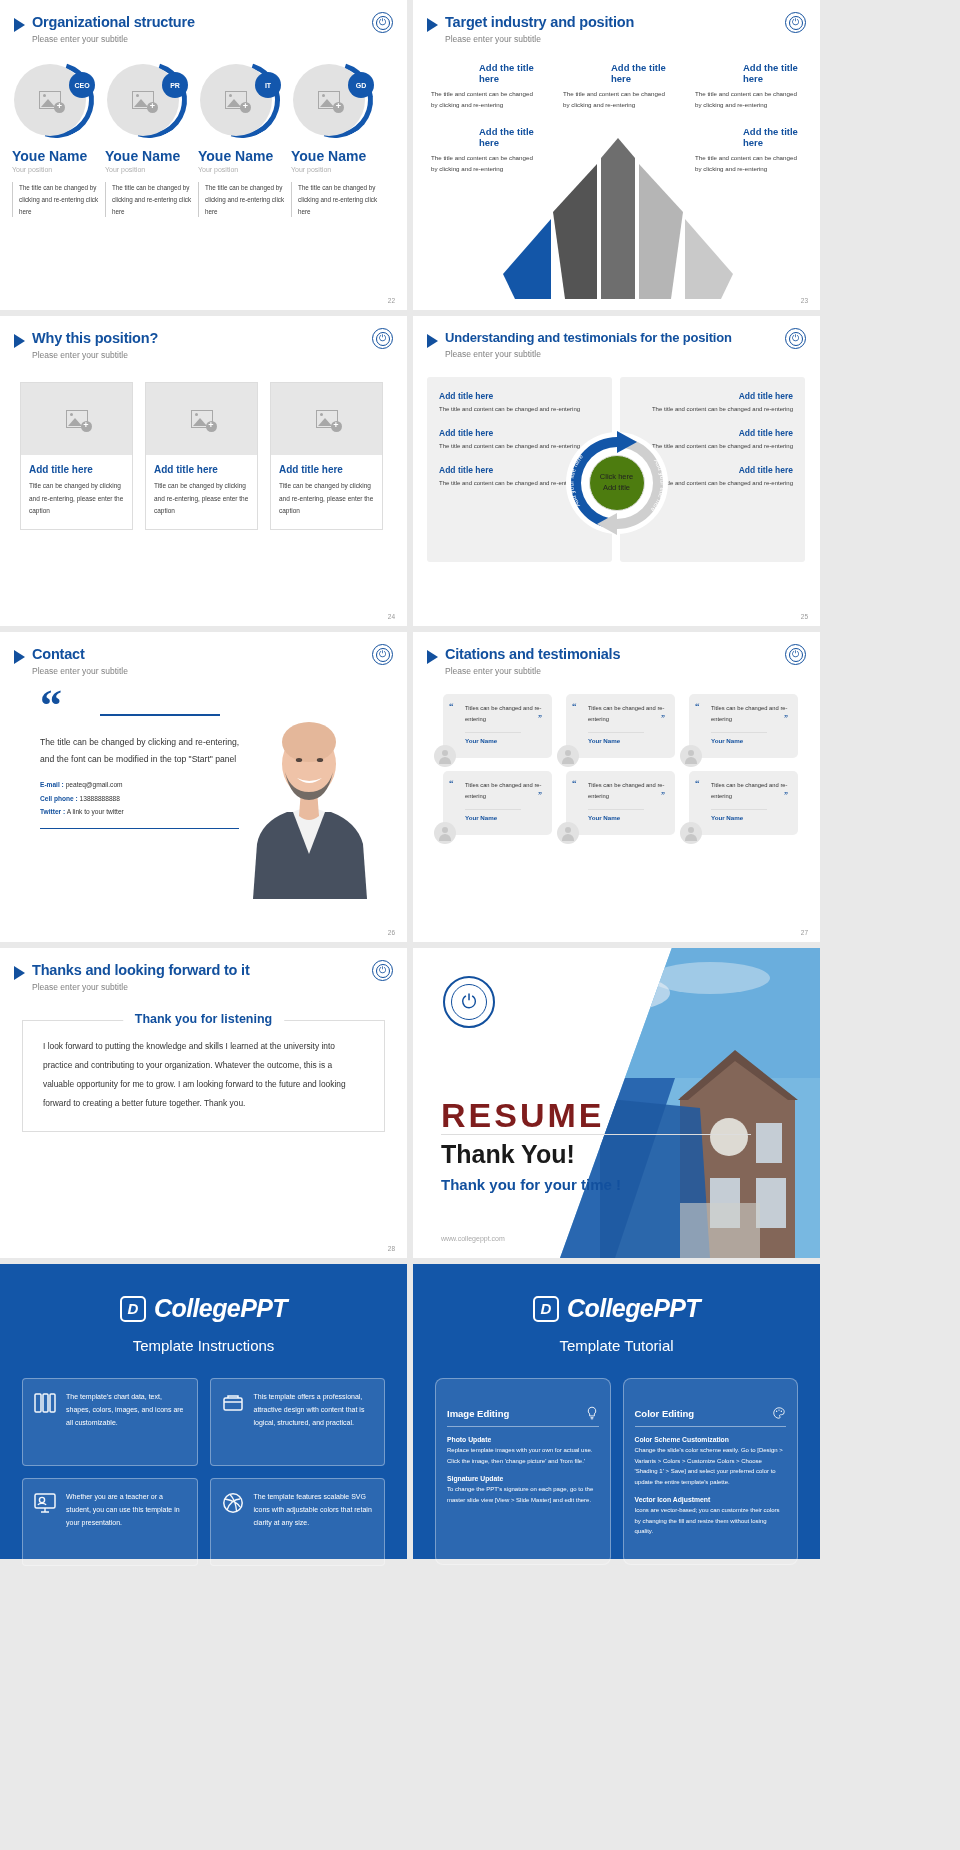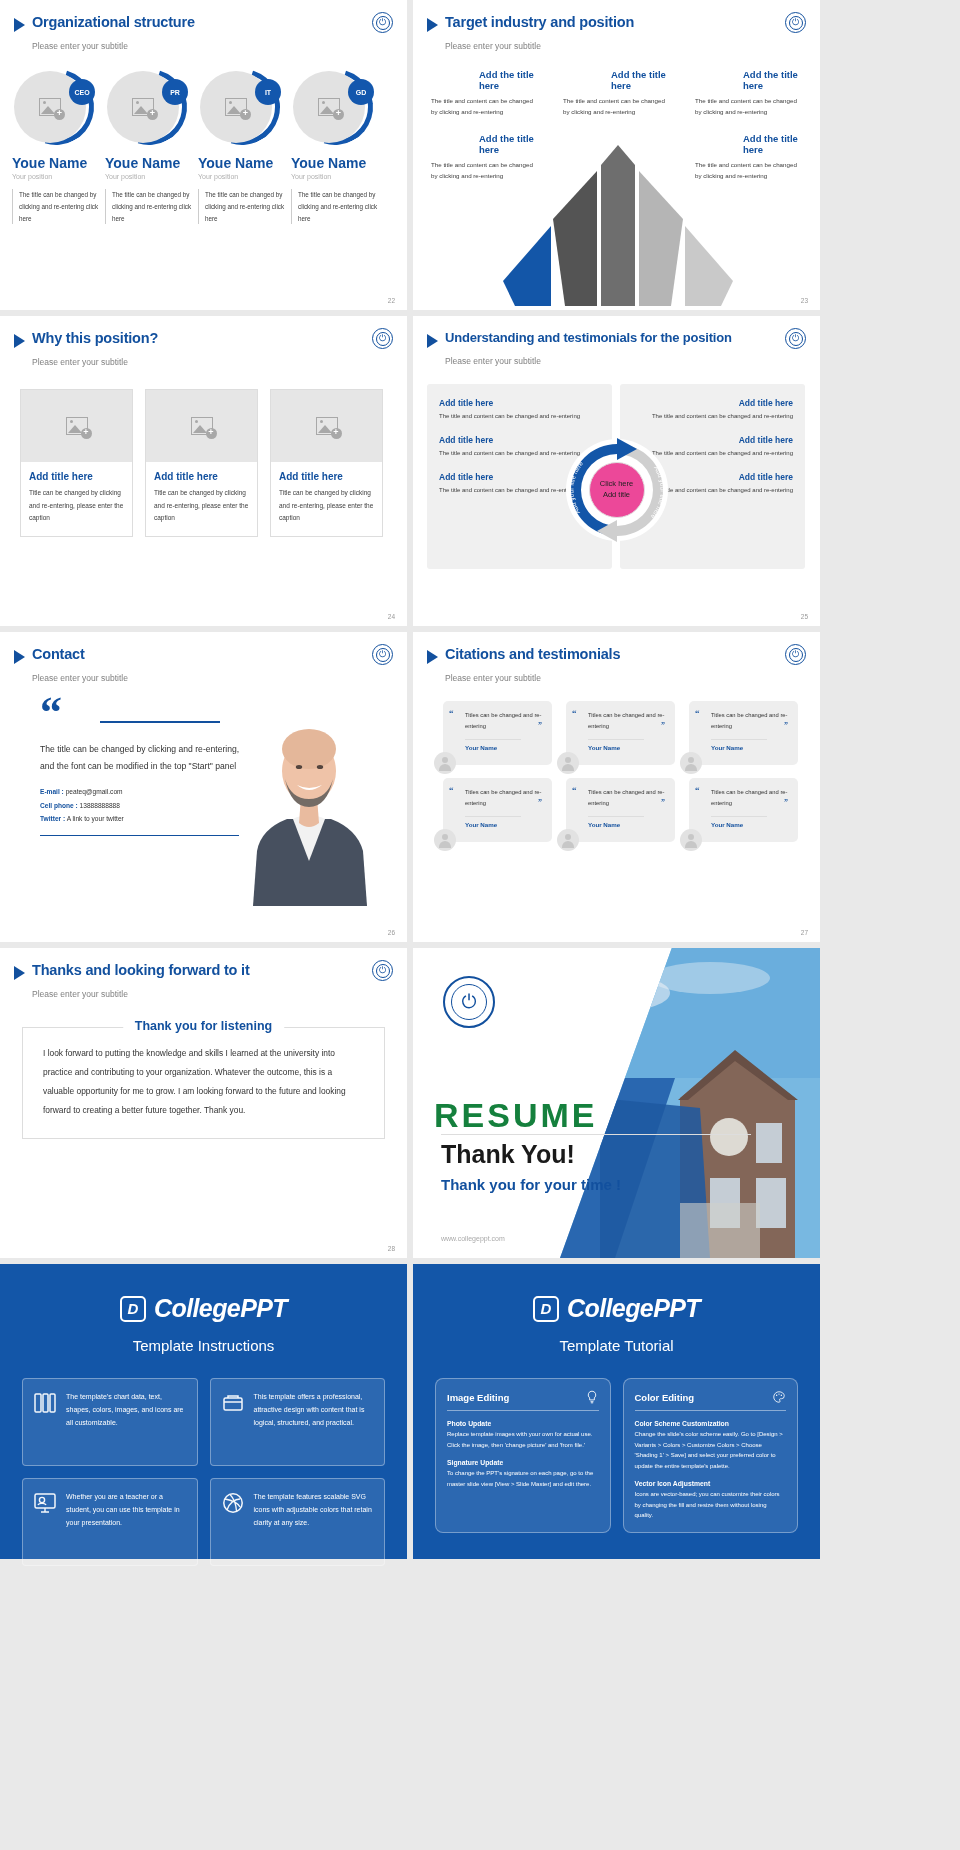--- a/index.html
+++ b/index.html
@@ -30,21 +30,21 @@
   .tri {
     width: 0; height: 0;
     border-left: 11px solid #12509e;
     border-top: 7px solid transparent;
     border-bottom: 7px solid transparent;
     margin-top: 4px;
     flex: 0 0 auto;
   }
   .htxt h1 { font-size: 14.5px; color: #12509e; font-weight: bold; letter-spacing: -0.2px; line-height: 1.2;}
   .htxt h1.sm { font-size: 13px; }
-  .htxt p { font-size: 8.5px; color: #808080; margin-top: 10px; }
+  .htxt p { font-size: 8.5px; color: #808080; margin-top: 3px; }
   .logo {
     position: absolute; top: 12px; right: 14px;
     width: 21px; height: 21px; border-radius: 50%;
     border: 1.6px solid #12509e;
     display: flex; align-items: center; justify-content: center;
   }
   .logo .inner {
     width: 14px; height: 14px; border-radius: 50%;
     border: 1px solid #12509e; display:flex;align-items:center;justify-content:center;
     font-size: 9px; color:#12509e; line-height:1;
@@ -99,21 +99,21 @@
   
   .und { display:flex; gap:8px; padding:18px 14px 0 14px; position:relative; }
   .upanel { background:#f0f0f0; border-radius:3px; width:185px; padding:14px 12px; height:185px; }
   .ublock { margin-bottom:14px; }
   .ublock h4 { color:#12509e; font-weight:bold; font-size:8.5px; }
   .ublock p { font-size:6px; color:#3c3c3c; line-height:1.7; margin-top:3px; }
   .ublock.r { text-align:right; }
   .cyc { position:absolute; left:50%; top:72px; transform:translateX(-50%); width:104px; height:104px; }
   .cyc-center {
     position:absolute; left:24px; top:24px; width:56px;height:56px;border-radius:50%;
-    background:#ec4899; border:1px solid #e0e0e0;
+    background:#4d7c0f; border:1px solid #e0e0e0;
     display:flex;flex-direction:column;align-items:center;justify-content:center;
     font-size:7.5px; color:#222; line-height:1.45;
   }
 
   
   .contact-body { position:relative; padding: 16px 0 0 40px; height:250px; }
   .qmark { color:#12509e; font-size:44px; font-weight:bold; line-height:28px; font-family:"Liberation Serif", serif; }
   .qline { position:absolute; left:100px; top:38px; width:120px; height:1.4px; background:#12509e; }
   .ctxt { font-size:8.6px; color:#333; line-height:1.9; margin-top:14px; width:205px; }
   .cinfo { margin-top:11px; font-size:6.6px; line-height:2.05; }
@@ -145,22 +145,22 @@
   .thank-p { font-size:8.4px; color:#333; line-height:2.25; }
 
   
   .resume { position:relative; width:407px; height:310px; background:#fff; overflow:hidden; }
   .rphoto { position:absolute; right:0; top:0; width:260px; height:310px;
             clip-path: polygon(43% 0, 100% 0, 100% 100%, 0 100%); }
   .rlogo { position:absolute; left:30px; top:28px; width:52px;height:52px;border-radius:50%;
            border:2px solid #12509e; display:flex;align-items:center;justify-content:center; }
   .rlogo .i { width:36px;height:36px;border-radius:50%;border:1.3px solid #12509e;
               display:flex;align-items:center;justify-content:center; color:#12509e; font-size:19px; }
-  .rword { position:absolute; left:21px; top:148px; font-size:34px; font-weight:bold;
-           color:#15803d; letter-spacing:3px; }
+  .rword { position:absolute; left:28px; top:148px; font-size:34px; font-weight:bold;
+           color:#7f1d1d; letter-spacing:3px; }
   .rrule { position:absolute; left:28px; top:186px; width:310px; height:1px; background:#ddd; }
   .rthank { position:absolute; left:28px; top:192px; font-size:25px; font-weight:bold; color:#1a1a1a; }
   .rsub { position:absolute; left:28px; top:228px; font-size:15px; font-weight:bold; color:#12509e; }
   .rurl { position:absolute; left:28px; bottom:16px; font-size:7px; color:#aaa; }
 
   
   .bluepanel { background:#1356a8; width:407px; height:295px; position:relative; padding:30px 22px 0 22px; color:#fff; }
   .bplogo { display:flex; align-items:center; justify-content:center; gap:8px; }
   .bpmark { width:26px; height:26px; border:2.3px solid #fff; border-radius:5px;
             display:flex; align-items:center; justify-content:center;
@@ -169,21 +169,21 @@
   .bpsub { text-align:center; font-size:15px; margin-top:14px; font-weight:normal; }
   .bpcells { display:grid; grid-template-columns:1fr 1fr; gap:12px; margin-top:24px; }
   .bpcell { background:rgba(255,255,255,0.11); border:1px solid rgba(255,255,255,0.35);
             border-radius:4px; padding:12px 10px; display:flex; gap:9px; min-height:88px; }
   .bpcell .ic { width:24px; height:24px; flex:0 0 auto; opacity:.95; }
   .bpcell p { font-size:7px; line-height:1.85; }
 
   
   .tut { display:grid; grid-template-columns:1fr 1fr; gap:12px; margin-top:24px; }
   .tutcol { background:rgba(255,255,255,0.11); border:1px solid rgba(255,255,255,0.35);
-            border-radius:8px; padding:11px 11px; }
+            border-radius:8px; padding:27px 11px; }
   .tuthead { display:flex; align-items:center; justify-content:space-between;
              border-bottom:1px solid rgba(255,255,255,.45); padding-bottom:6px; }
   .tuthead h5 { font-size:9.5px; font-weight:bold; }
   .tutitem { margin-top:9px; }
   .tutitem h6 { font-size:6.8px; font-weight:bold; }
   .tutitem p { font-size:6px; line-height:1.75; margin-top:2px; }
 </style>
 </head>
 <body>
 

